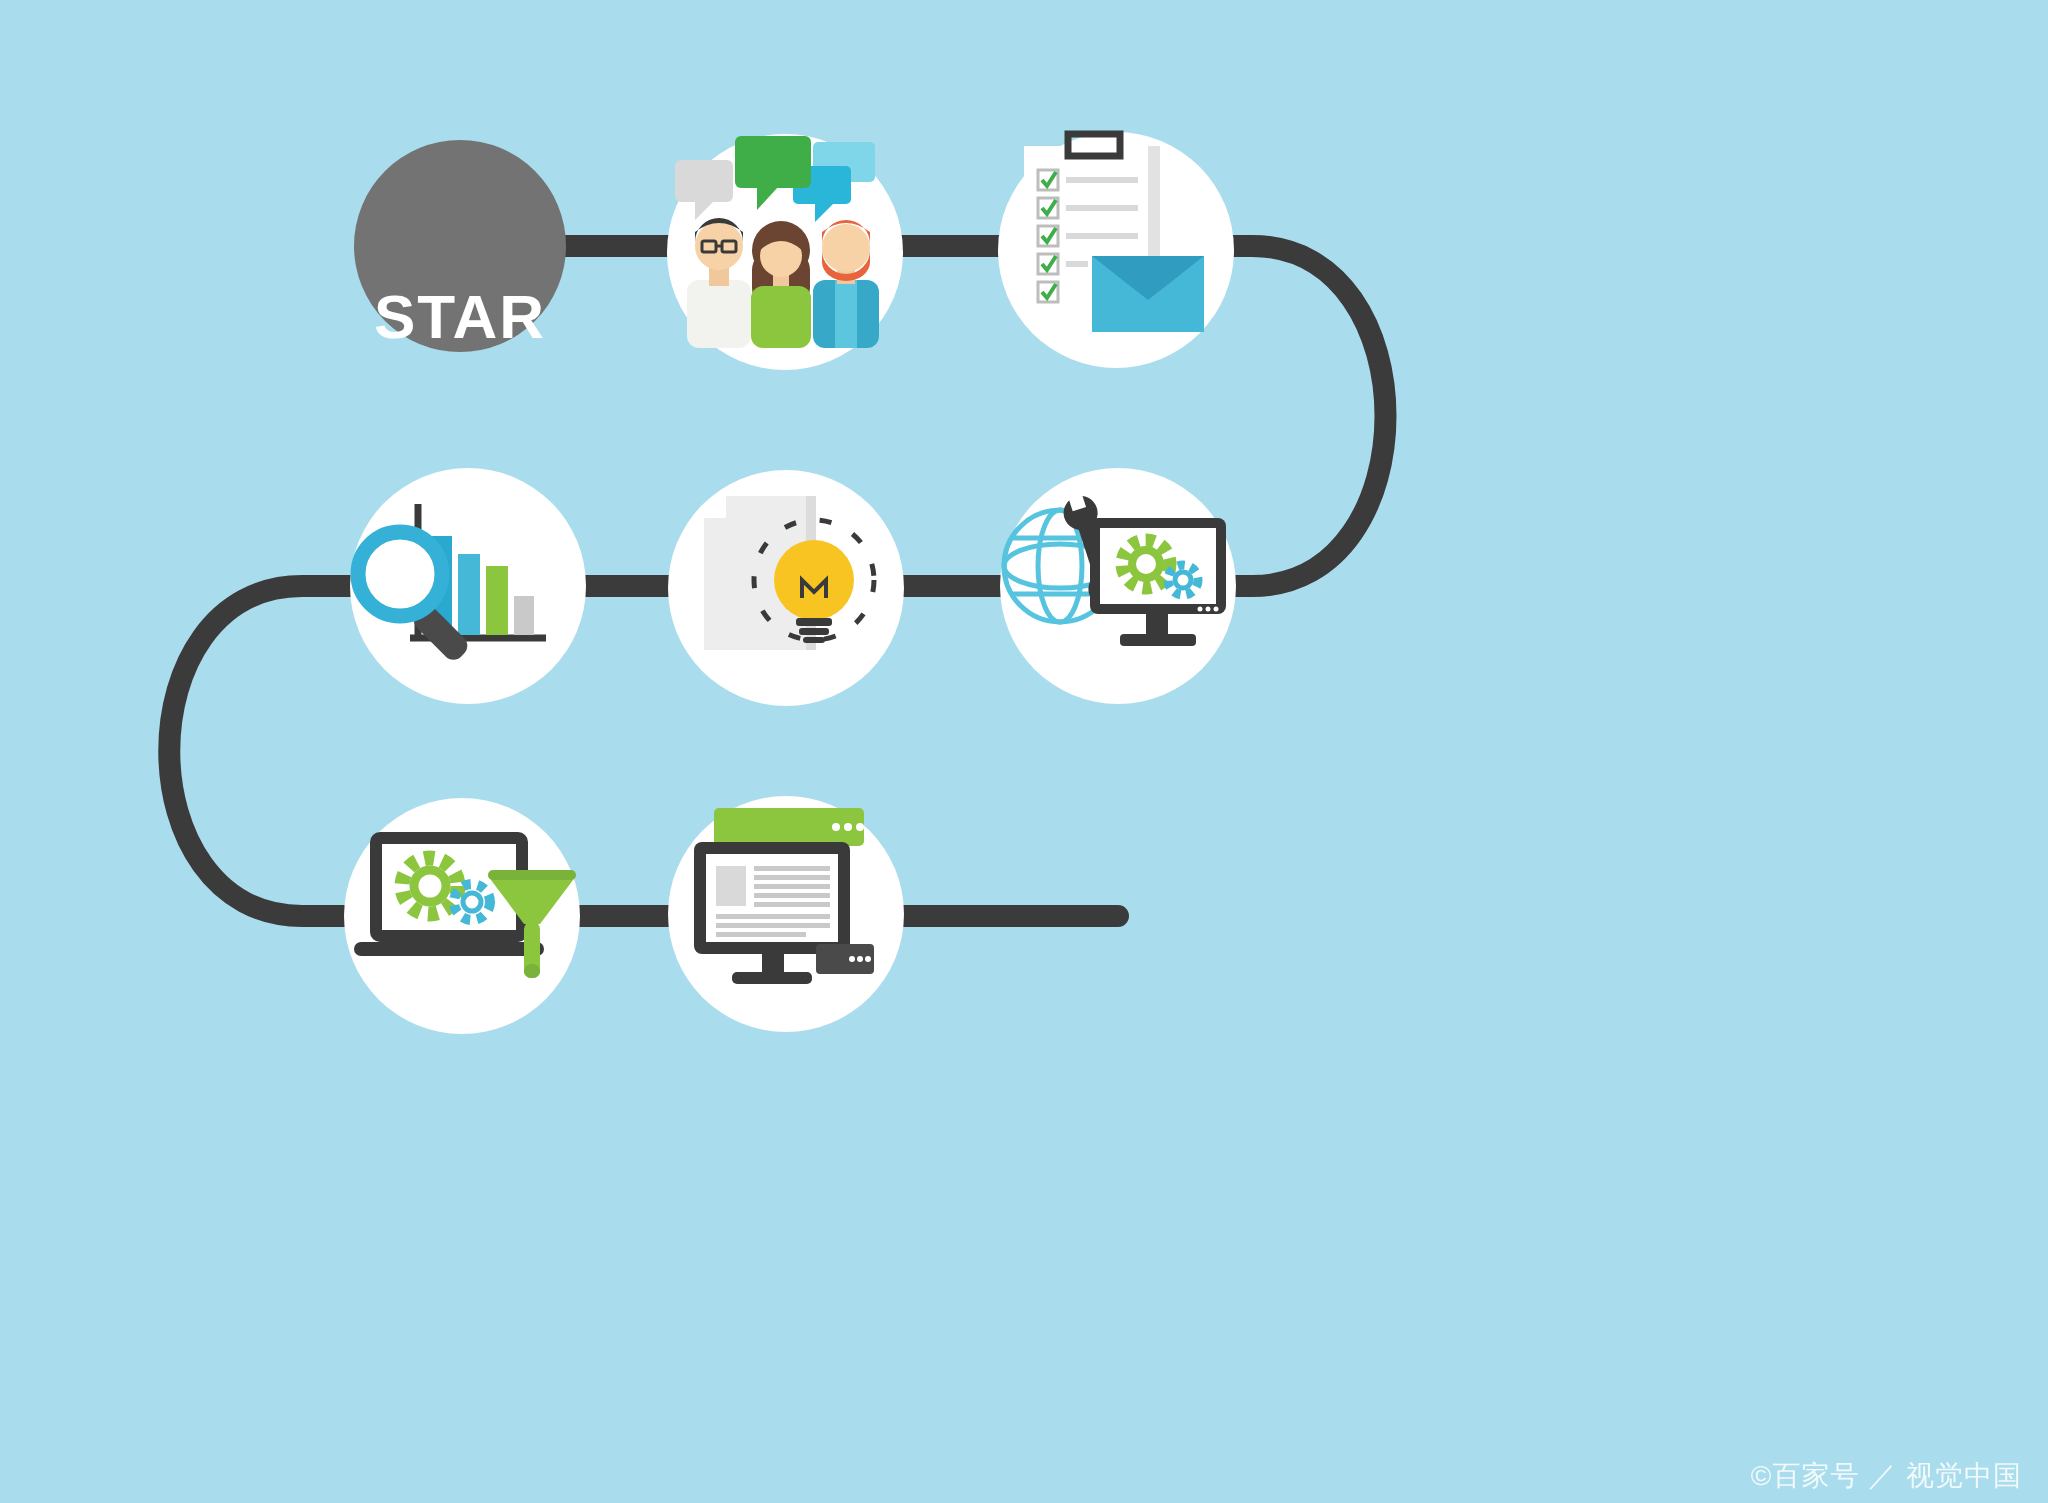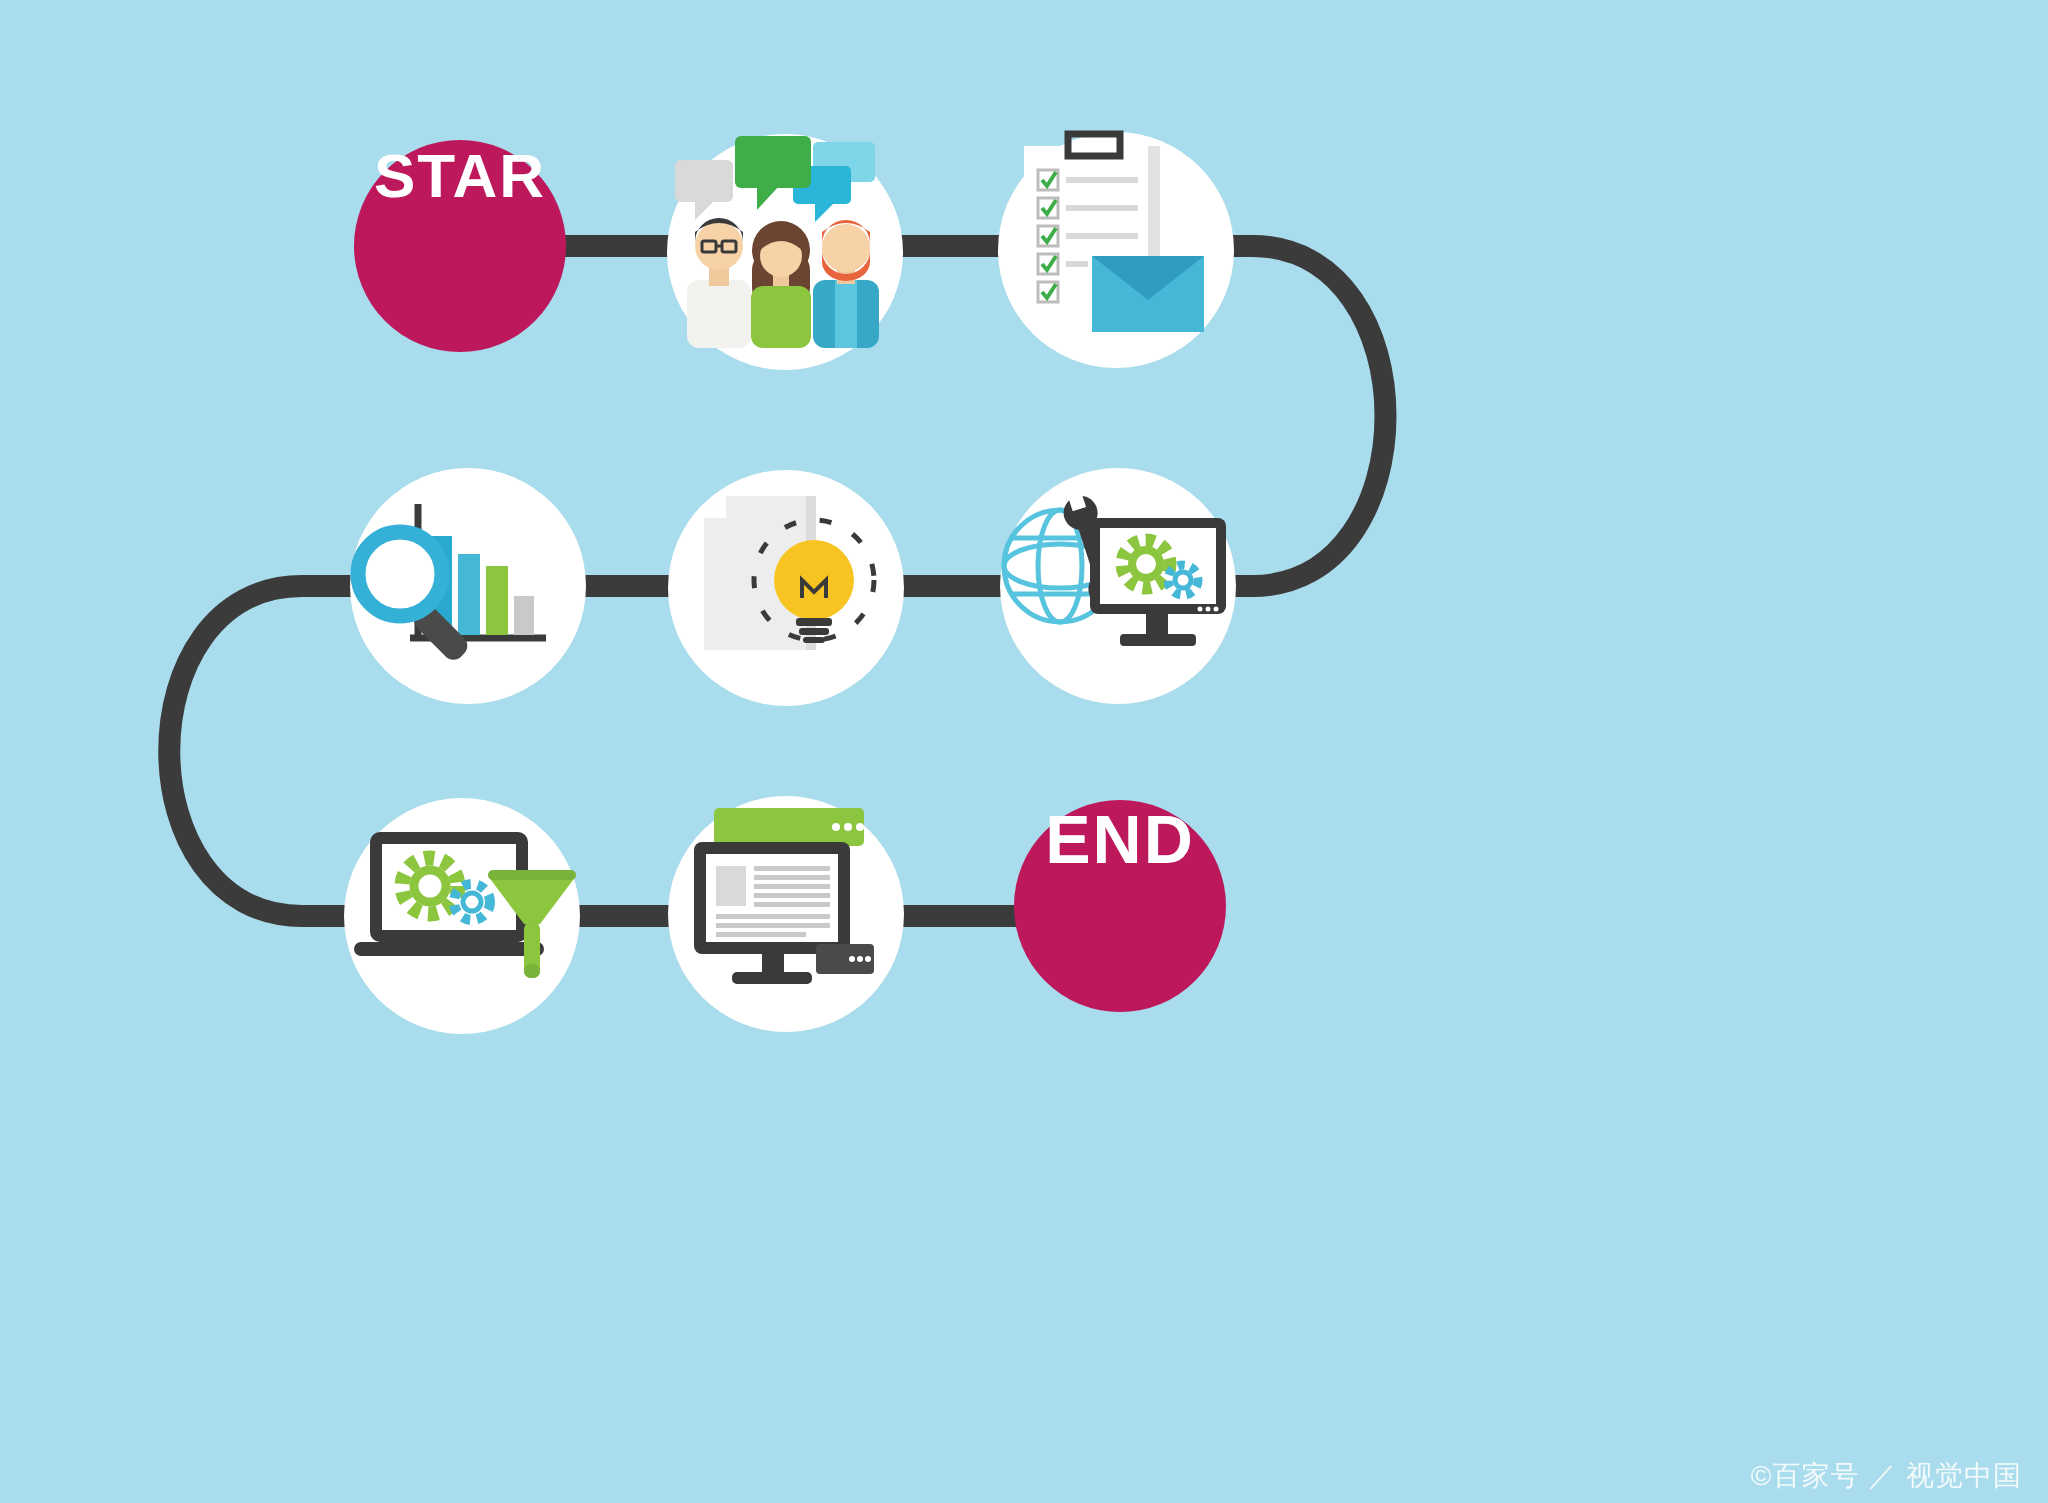--- a/index.html
+++ b/index.html
@@ -12,22 +12,22 @@
   }
   .layer{position:absolute;left:0;top:0;}
   .step-circle{
     position:absolute;
     width:236px;height:236px;border-radius:50%;
     background:#ffffff;
   }
   .node-green{
     position:absolute;
     width:212px;height:212px;border-radius:50%;
-    background:#be185d;
-    display:flex;align-items:flex-start;justify-content:center;
+    background:#737373;
+    display:flex;align-items:flex-end;justify-content:center;
     color:#ffffff;font-weight:bold;letter-spacing:2px;
   }
   .node-green.start{left:354px;top:140px;font-size:62px;}
   .node-green.end{left:1014px;top:800px;font-size:68px;}
   .icon{position:absolute;width:240px;height:240px;}
   .watermark{
     position:absolute;right:26px;bottom:8px;
     color:rgba(255,255,255,0.85);
     font-size:28px;letter-spacing:1px;
   }
@@ -227,19 +227,16 @@
       <rect x="150" y="150" width="58" height="30" rx="4" fill="#4a4a4a"></rect>
       <circle cx="186" cy="165" r="3" fill="#ffffff"></circle>
       <circle cx="194" cy="165" r="3" fill="#ffffff"></circle>
       <circle cx="202" cy="165" r="3" fill="#ffffff"></circle>
     </g>
   </svg>
 
   <div class="node-green start">
     <span>STAR</span>
   </div>
-  <div class="node-green end">
-    <span>END</span>
-  </div>
 
   <div class="watermark">©百家号 ／ 视觉中国</div>
 
 </div>
 
 </body></html>

